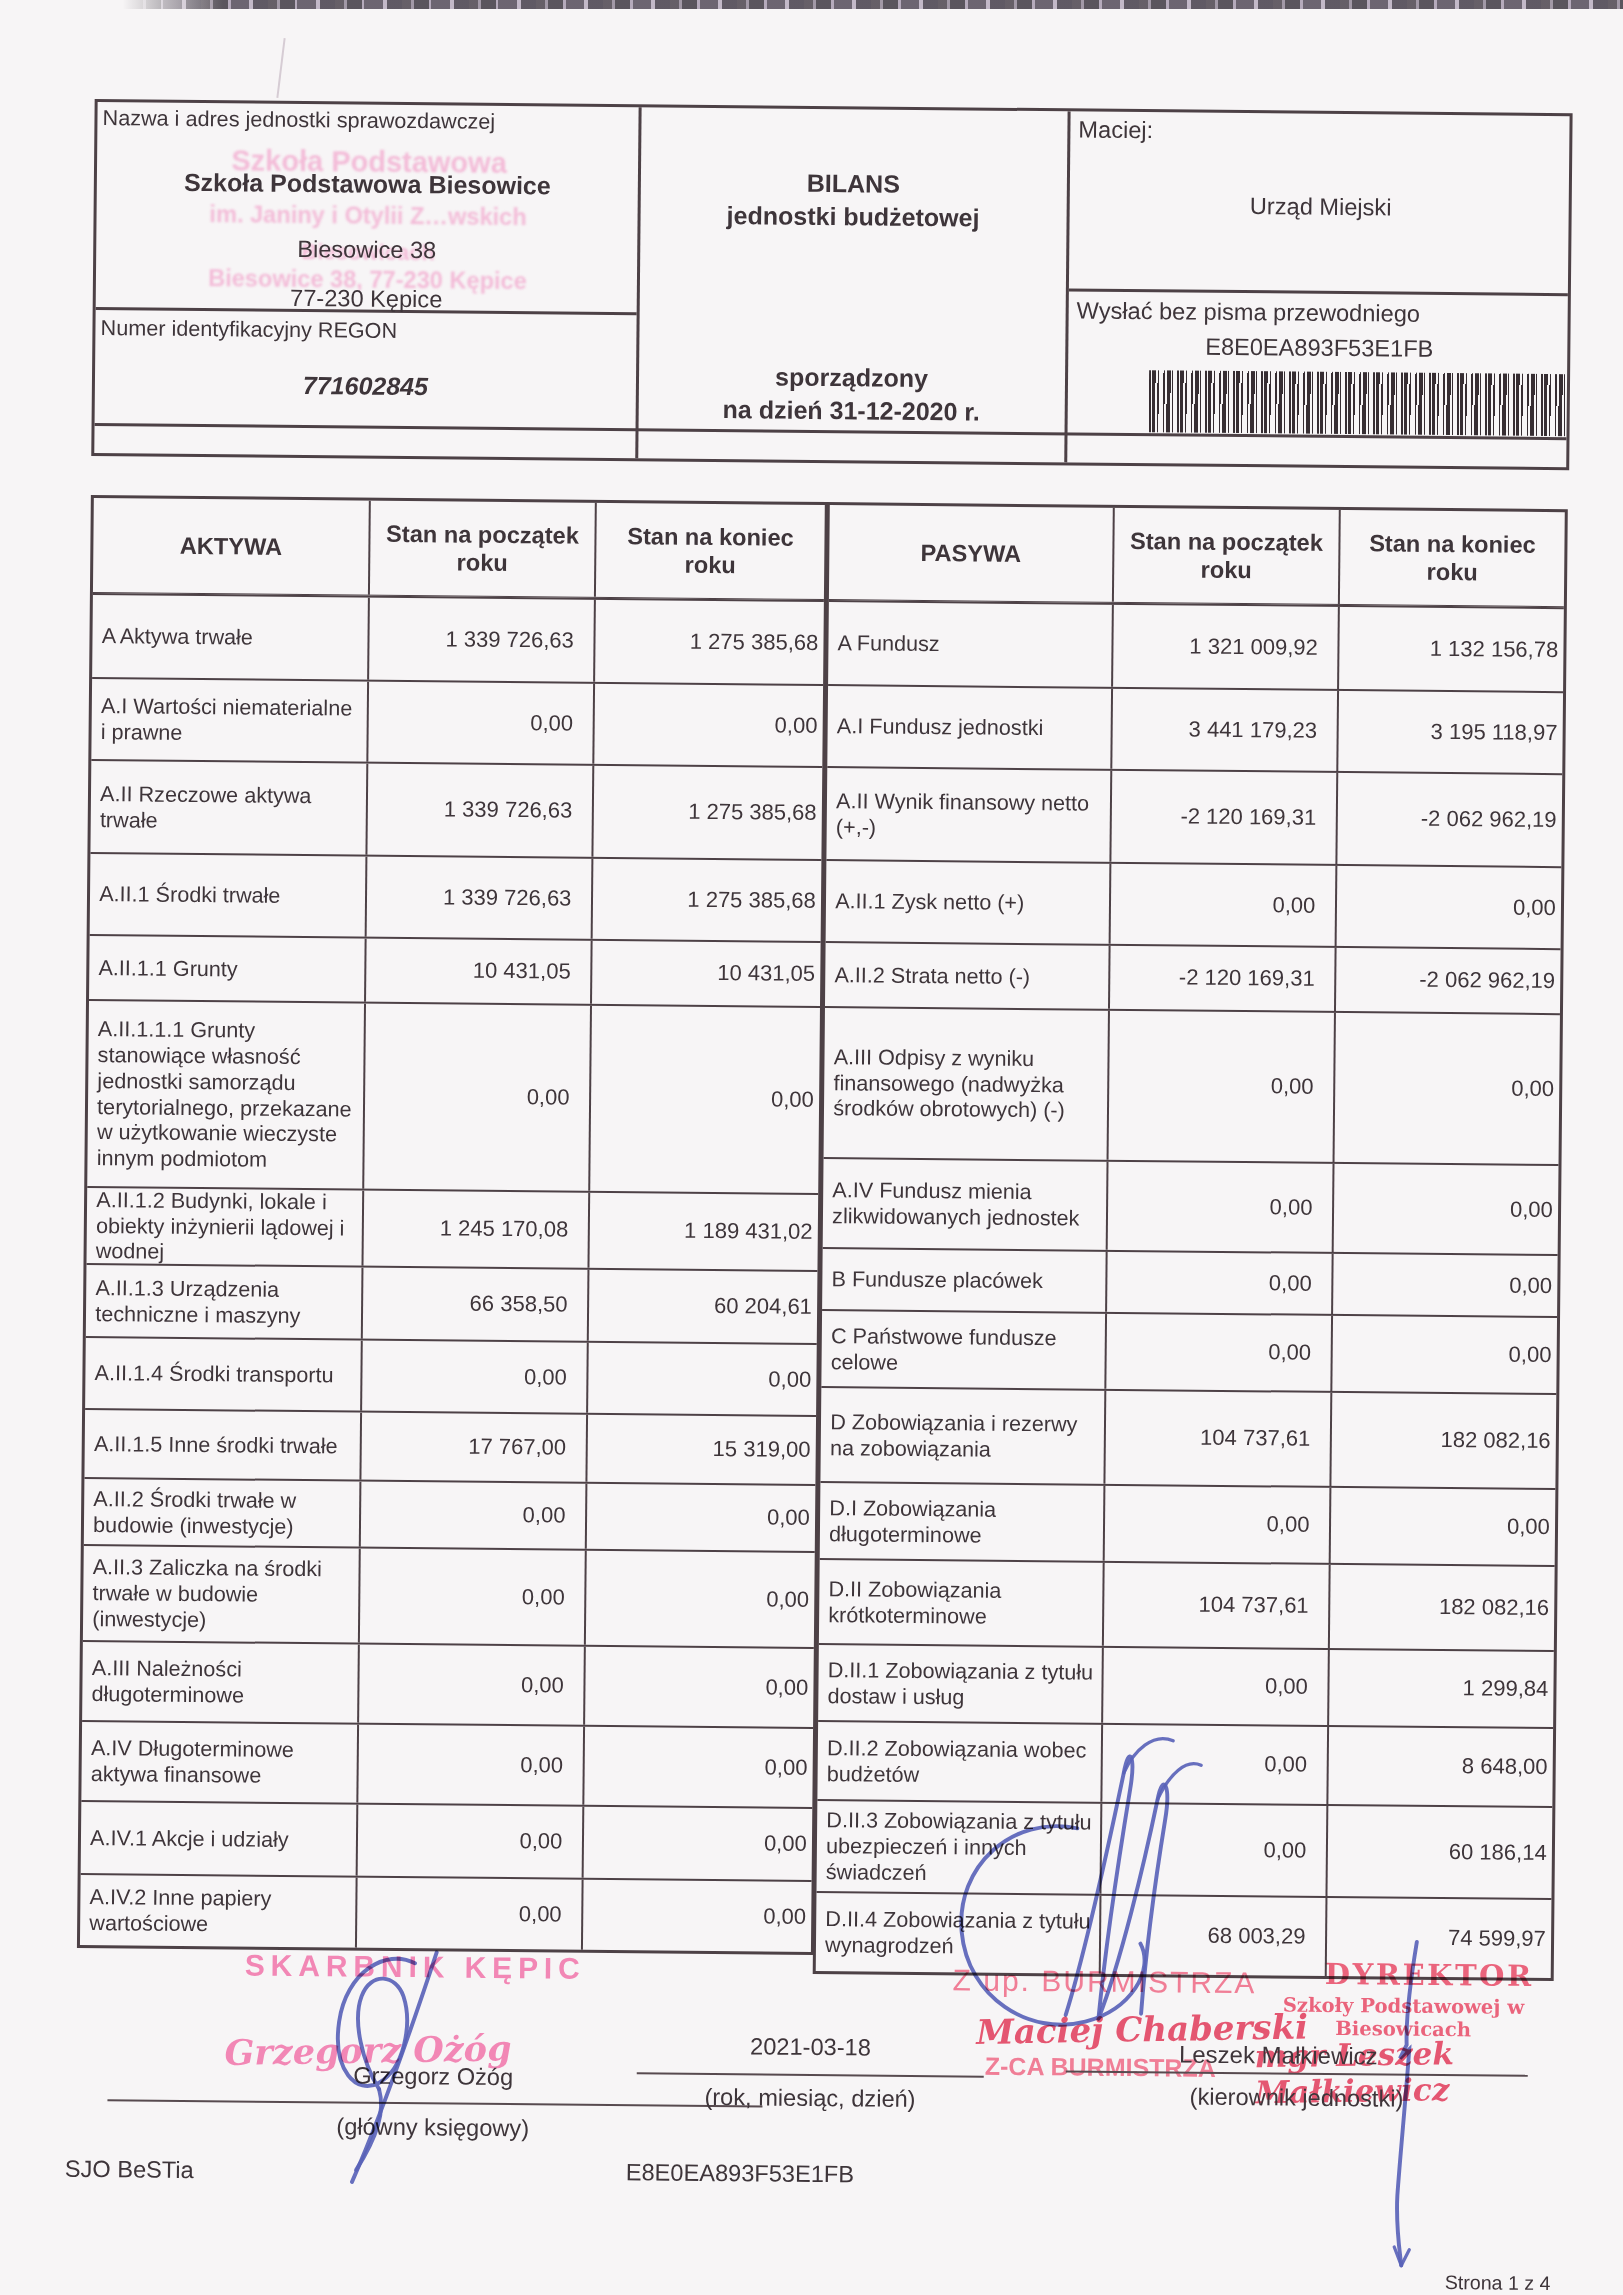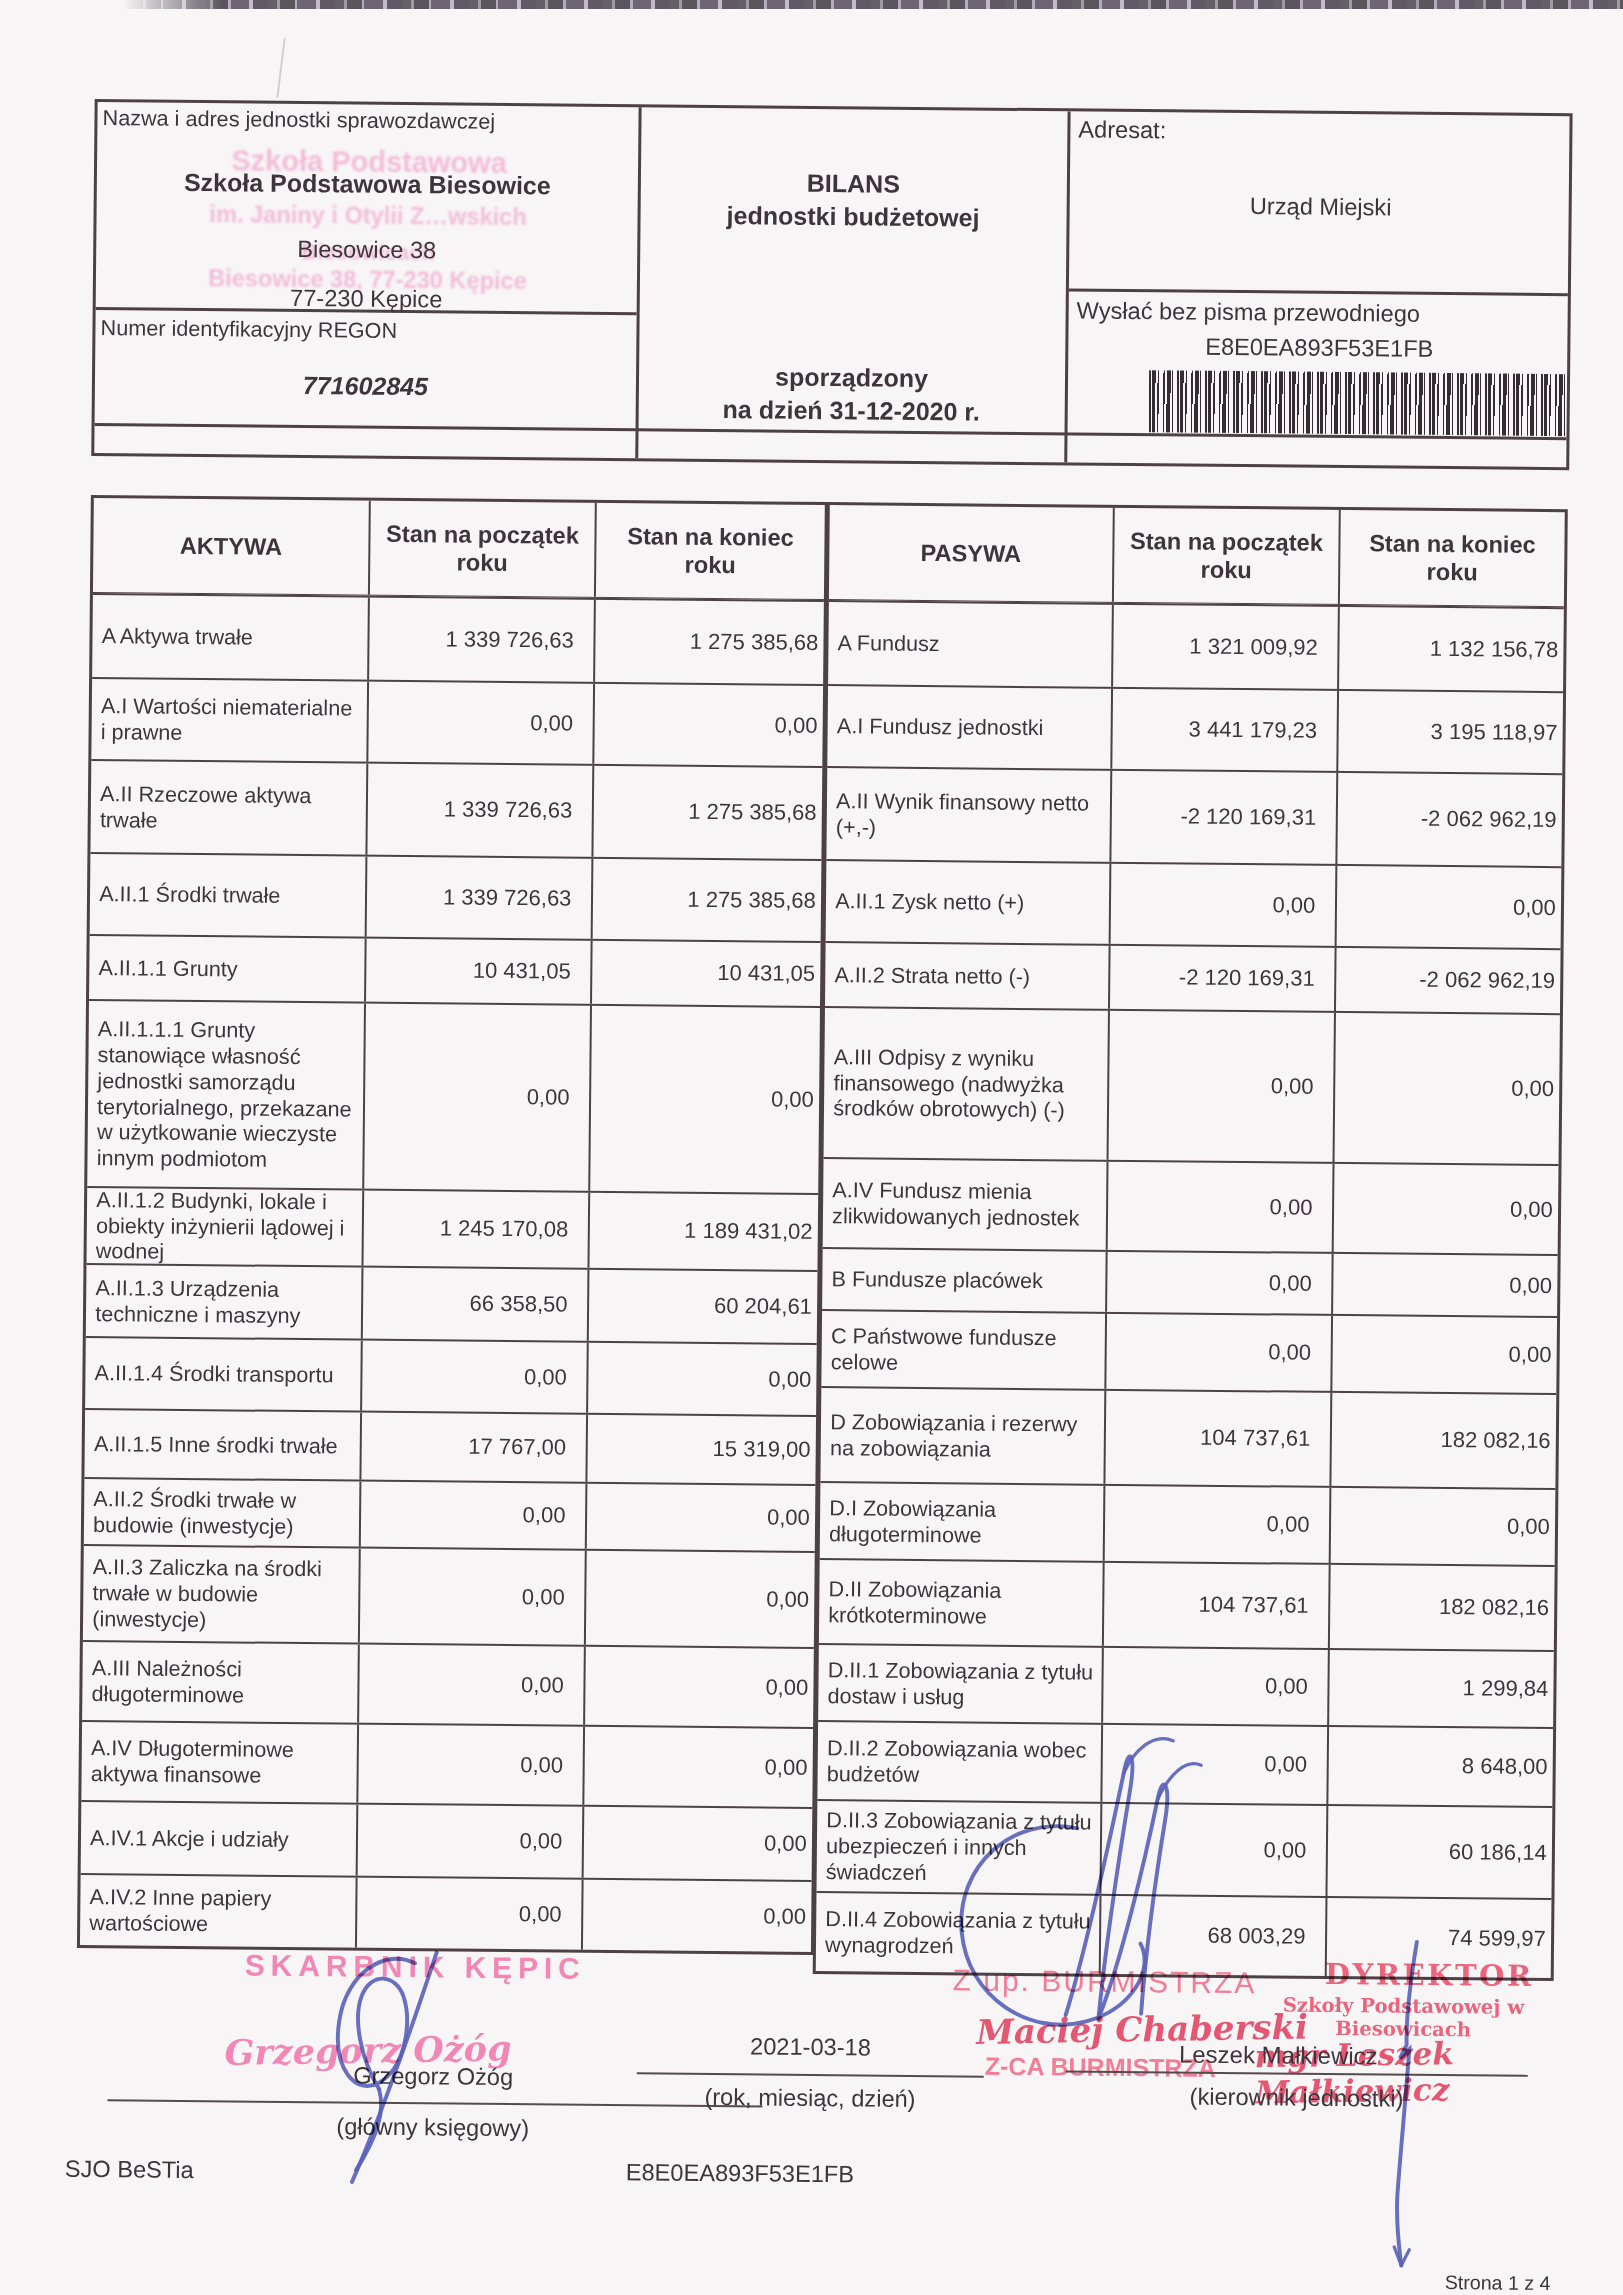--- a/index.html
+++ b/index.html
@@ -82,21 +82,21 @@
       <div class="abs ctr fs36" style="left:0;top:181px;width:541px;">77-230 Kępice</div>
 
       <div class="abs lbl" style="left:5.2px;top:213px;">Numer identyfikacyjny REGON</div>
       <div class="abs ctr b fs38" style="left:0;top:267px;width:541px;font-style:italic;">771602845</div>
 
       <div class="abs ctr b fs38" style="left:543px;top:60px;width:427px;">BILANS</div>
       <div class="abs ctr b fs38" style="left:543px;top:93px;width:427px;">jednostki budżetowej</div>
       <div class="abs ctr b fs38" style="left:543px;top:254px;width:427px;">sporządzony</div>
       <div class="abs ctr b fs38" style="left:543px;top:287px;width:427px;">na dzień 31-12-2020 r.</div>
 
-      <div class="abs fs36" style="left:981px;top:5.2px;">Adresat:</div>
+      <div class="abs fs36" style="left:981px;top:5.2px;">Maciej:</div>
       <div class="abs ctr fs36" style="left:973px;top:80px;width:502px;">Urząd Miejski</div>
       <div class="abs fs36" style="left:981px;top:186px;">Wysłać bez pisma przewodniego</div>
       <div class="abs ctr fs36" style="left:973px;top:221px;width:502px;">E8E0EA893F53E1FB</div>
       <div class="barcode" style="left:1054px;top:258px;width:419px;"></div>
     </div>
 
     <div class="tbl tbl-l" id="tbl-aktywa" style="left:94px;width:737px;">
       <div class="t-row hd">
         <div class="cell c-label">AKTYWA</div>
         <div class="cell c-v1">Stan na początek roku</div>

